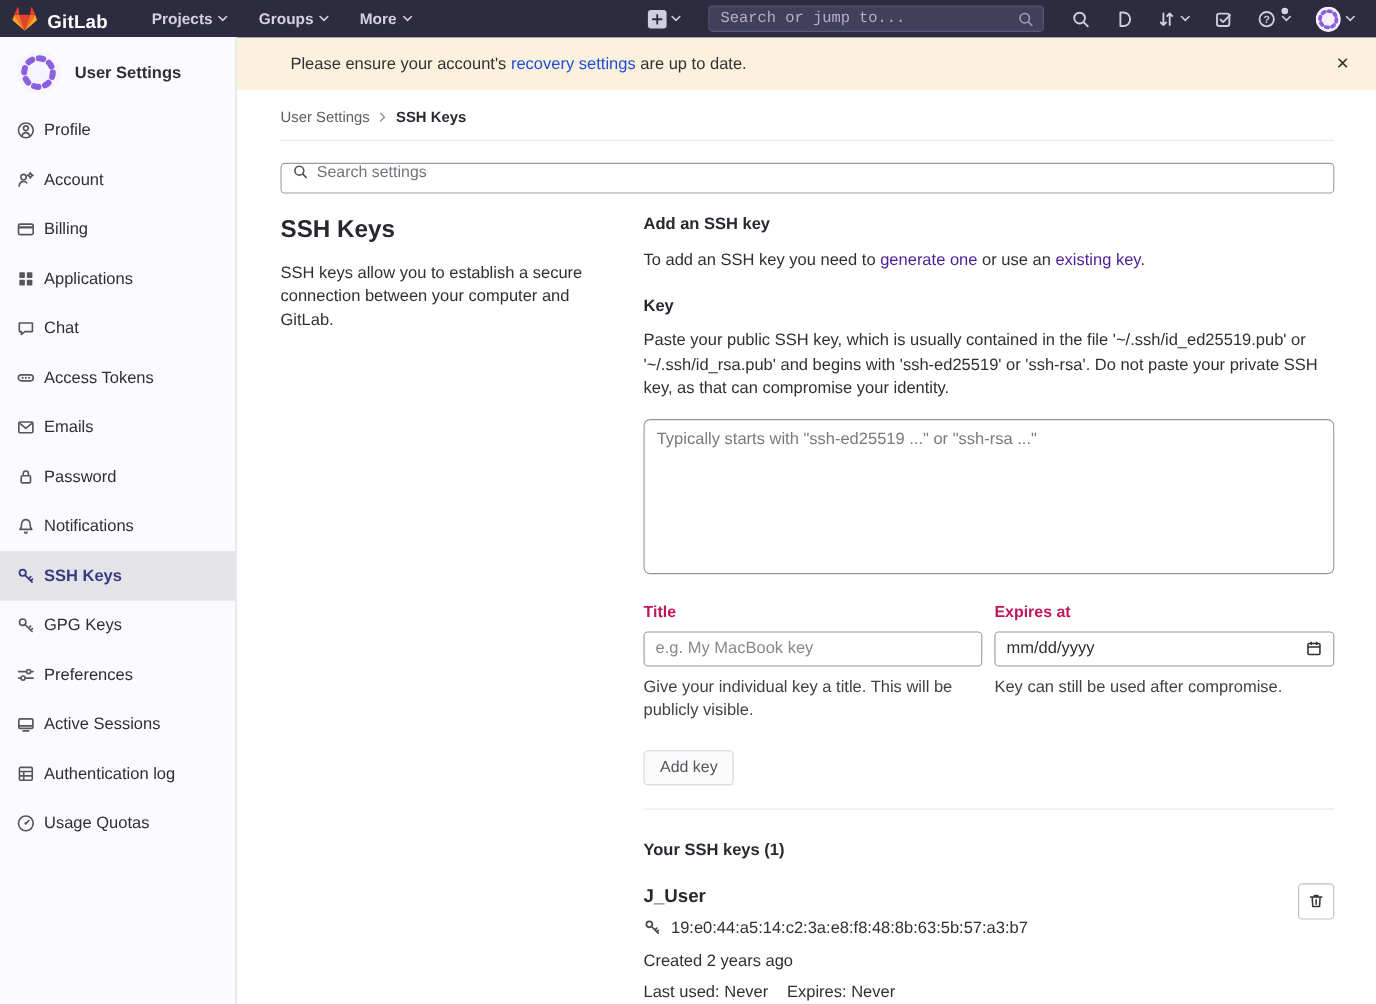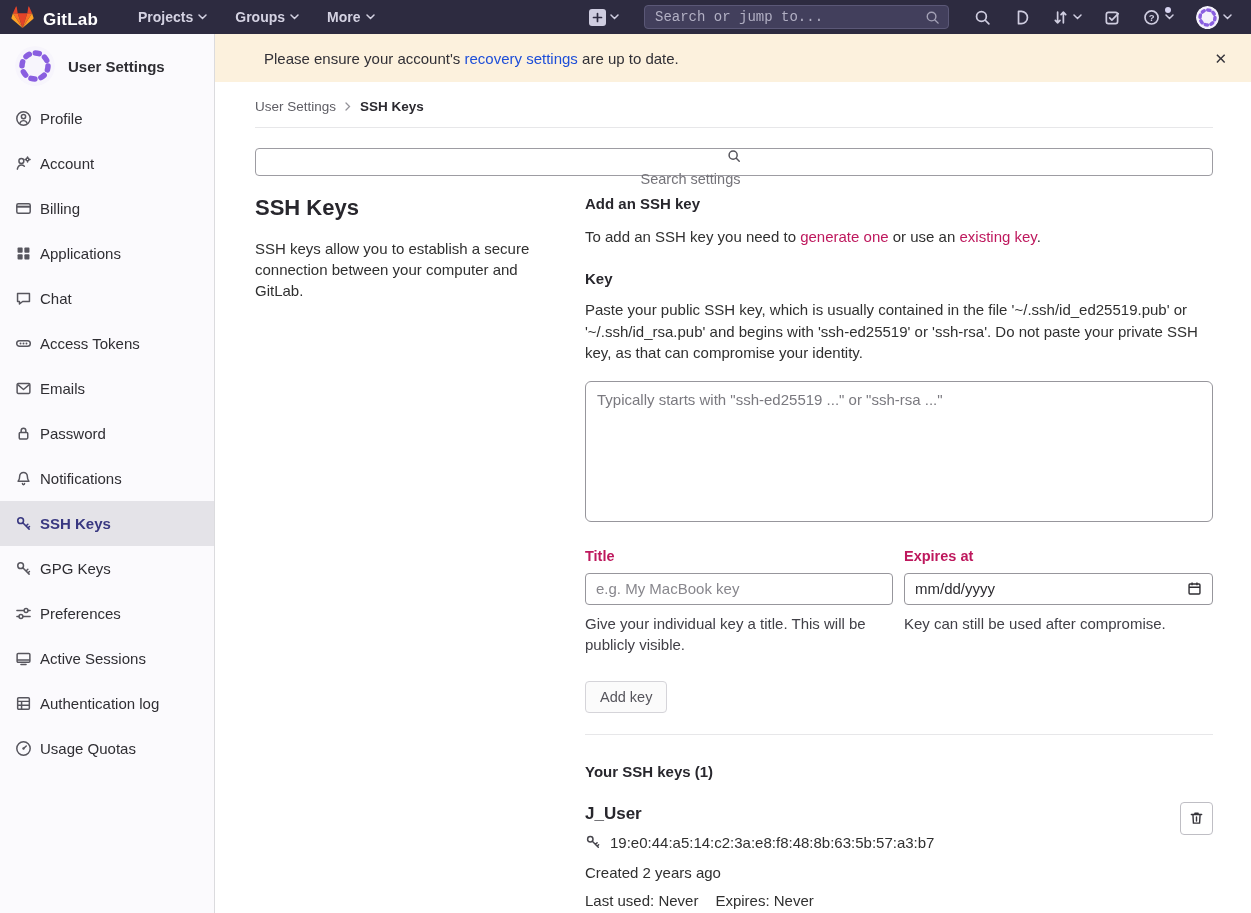--- a/index.html
+++ b/index.html
@@ -88,37 +88,36 @@
   .page { padding: 0 38px 0 40px; }
   .breadcrumb { margin-top: 17px; font-size: 13.5px; color: #5e5d64; display: flex; align-items: center; gap: 9px; }
   .breadcrumb a { color: #5e5d64; }
   .breadcrumb .crumb-sep { color: #949399; display: flex; }
   .breadcrumb .current { color: #2b2a30; font-weight: 700; }
   .bc-divider { border-bottom: 1px solid #e7e7e9; margin-top: 13px; }
 
   .settings-search {
     margin-top: 20px; height: 28px;
     border: 1px solid #9d9ca2; border-radius: 4px;
-    display: flex; align-items: center; gap: 8px; padding: 0 10px;
+    display: flex; align-items: flex-start; gap: 8px; padding: 0 10px;
     color: #6b6a71;
-    flex-direction: column;
   }
   .settings-search input {
     flex: 1; border: none; outline: none; background: transparent;
     font-size: 14.5px; font-family: "Liberation Sans", sans-serif; color: #303030;
   }
   .settings-search input::placeholder { color: #747379; }
 
   .columns { display: grid; grid-template-columns: 305px 1fr; column-gap: 25px; margin-top: 19px; }
   .col-left h1 { font-size: 22px; font-weight: 700; color: #28272d; line-height: 26px; }
   .col-left p { margin-top: 17px; font-size: 15px; line-height: 21px; color: #303030; }
 
   .section-heading { font-size: 15px; font-weight: 700; color: #28272d; }
   .intro { margin-top: 14px; font-size: 15px; line-height: 21px; }
-  .intro a, .col-right a.link { color: #be185d; }
+  .intro a, .col-right a.link { color: #4c1d95; }
   .key-label { margin-top: 23px; }
   .key-help { margin-top: 12px; font-size: 15px; line-height: 21.5px; color: #303030; }
   textarea.key-input {
     margin-top: 17px; width: 100%; height: 141px; resize: none;
     border: 1px solid #97969c; border-radius: 6px;
     padding: 9px 11px; font-size: 15px; font-family: "Liberation Sans", sans-serif;
     color: #303030; outline: none;
   }
   textarea.key-input::placeholder { color: #7a797f; }
 

